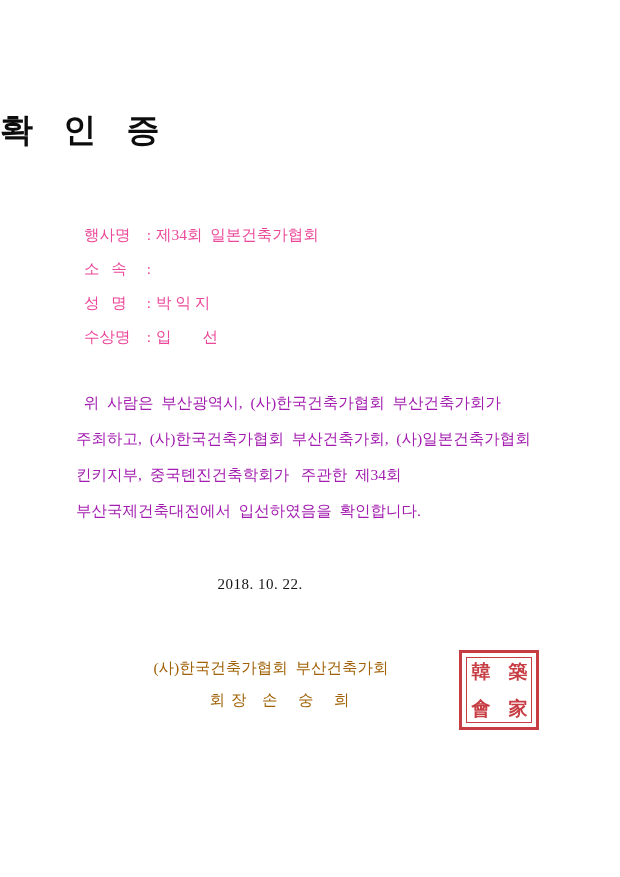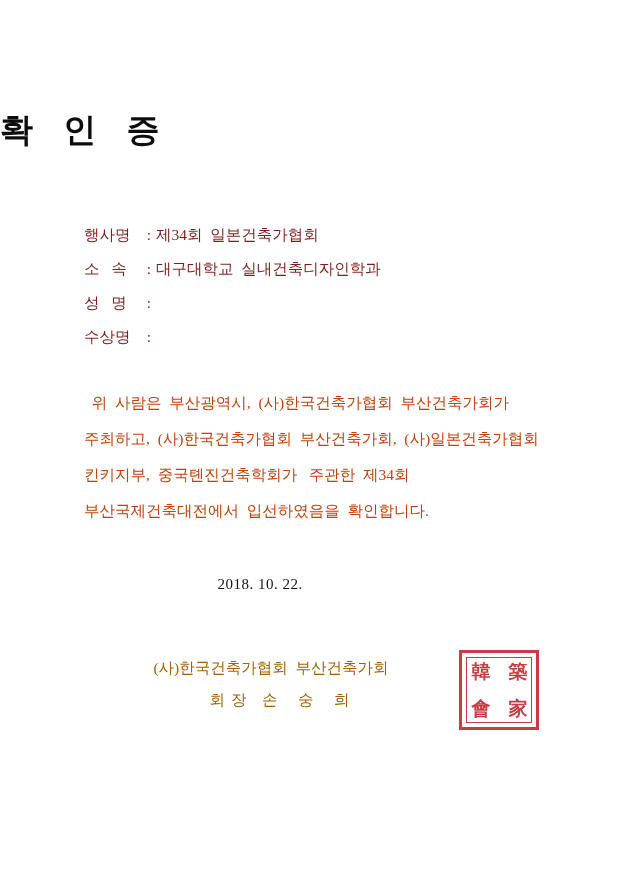--- a/index.html
+++ b/index.html
@@ -45,46 +45,46 @@
     position: absolute;
     left: 84px;
     top: 218px;
     width: 470px;
   }
   .field-row {
     display: flex;
     align-items: flex-end;
     font-size: 15.5px;
     line-height: 34px;
-    color: #7f1d1d;
+    color: #ec4899;
     white-space: pre;
   }
   .field-label {
     width: 58px;
     flex: 0 0 58px;
     letter-spacing: 0px;
   }
   .field-colon {
     flex: 0 0 14px;
     text-align: center;
   }
   .field-value {
     flex: 1 1 auto;
     white-space: pre;
   }
 
   
   .body-para {
     position: absolute;
-    left: 84px;
+    left: 76px;
     top: 385px;
     width: 458px;
     font-size: 15.5px;
     line-height: 36px;
-    color: #c2410c;
+    color: #a21caf;
     white-space: pre-wrap;
     word-break: keep-all;
   }
 
   
   .doc-date {
     position: absolute;
     left: 0;
     top: 576px;
     width: 520px;
@@ -160,31 +160,32 @@
 
     <div class="field-row">
       <span class="field-label">행사명</span>
       <span class="field-colon">:</span>
       <span class="field-value">제34회  일본건축가협회</span>
     </div>
 
     <div class="field-row">
       <span class="field-label">소   속</span>
       <span class="field-colon">:</span>
-      <span class="field-value">대구대학교  실내건축디자인학과</span>
     </div>
 
     <div class="field-row">
       <span class="field-label">성   명</span>
       <span class="field-colon">:</span>
+      <span class="field-value">박 익 지</span>
     </div>
 
     <div class="field-row">
       <span class="field-label">수상명</span>
       <span class="field-colon">:</span>
+      <span class="field-value">입        선</span>
     </div>
 
   </div>
 
   <div class="body-para">  위  사람은  부산광역시,  (사)한국건축가협회  부산건축가회가  주최하고,  (사)한국건축가협회  부산건축가회,  (사)일본건축가협회  킨키지부,  중국톈진건축학회가   주관한  제34회  부산국제건축대전에서  입선하였음을  확인합니다.</div>
 
   <div class="doc-date">2018.  10.  22.</div>
 
   <div class="signature">
     <div class="sig-line">(사)한국건축가협회  부산건축가회</div>

